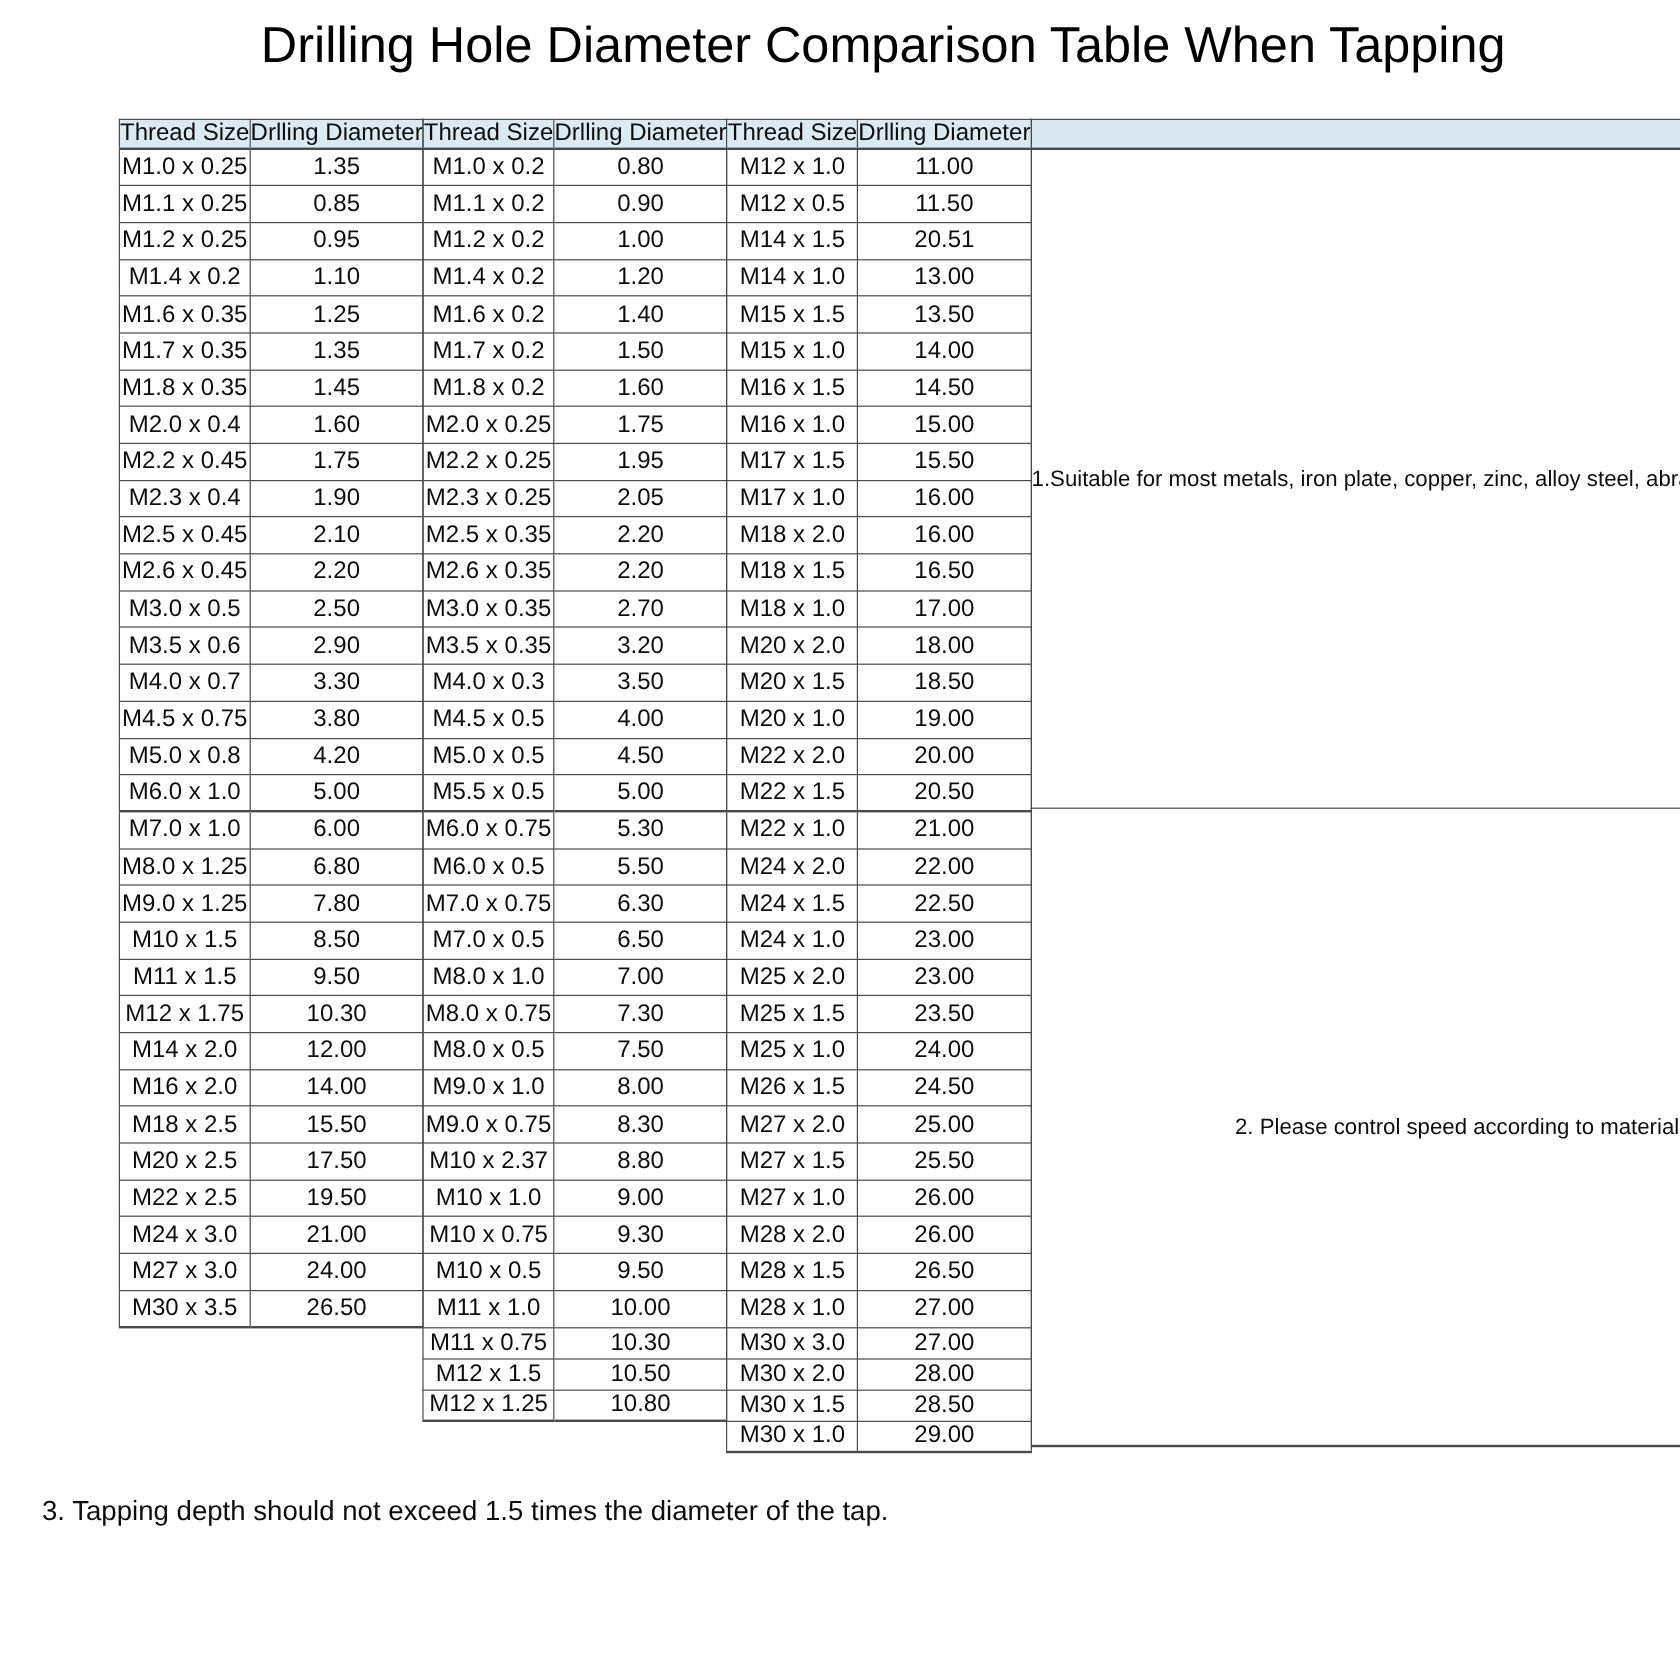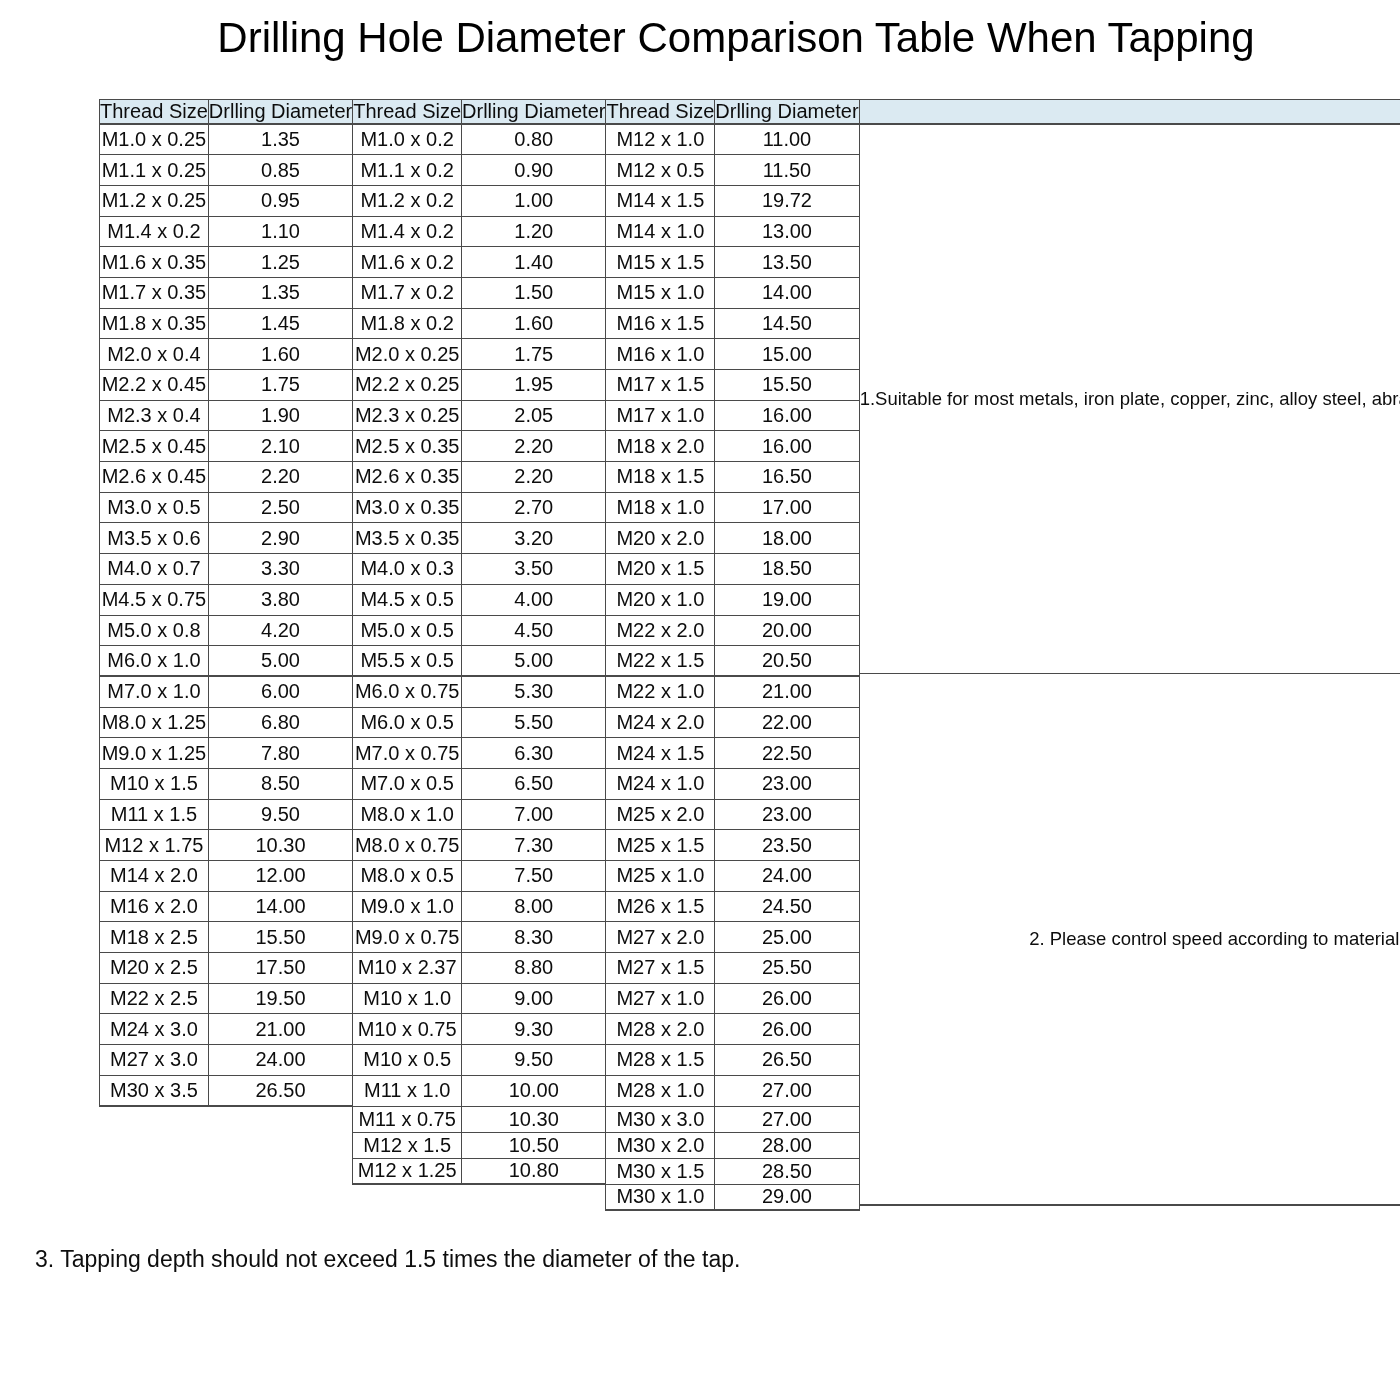--- a/index.html
+++ b/index.html
@@ -370,21 +370,21 @@
           <tr>
             <td>M12 x 1.0</td>
             <td>11.00</td>
           </tr>
           <tr>
             <td>M12 x 0.5</td>
             <td>11.50</td>
           </tr>
           <tr>
             <td>M14 x 1.5</td>
-            <td>19.72</td>
+            <td>20.51</td>
           </tr>
           <tr>
             <td>M14 x 1.0</td>
             <td>13.00</td>
           </tr>
           <tr>
             <td>M15 x 1.5</td>
             <td>13.50</td>
           </tr>
           <tr>

